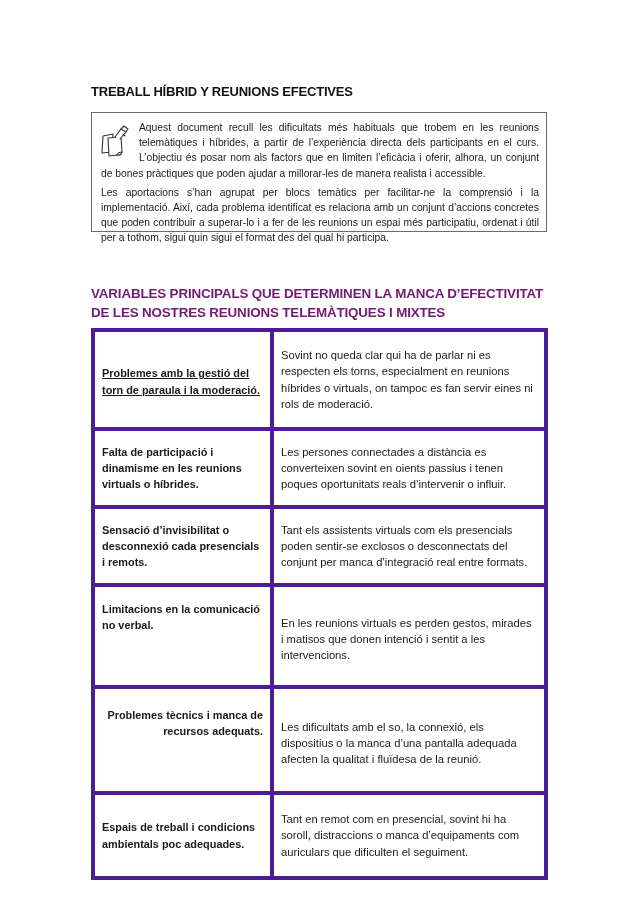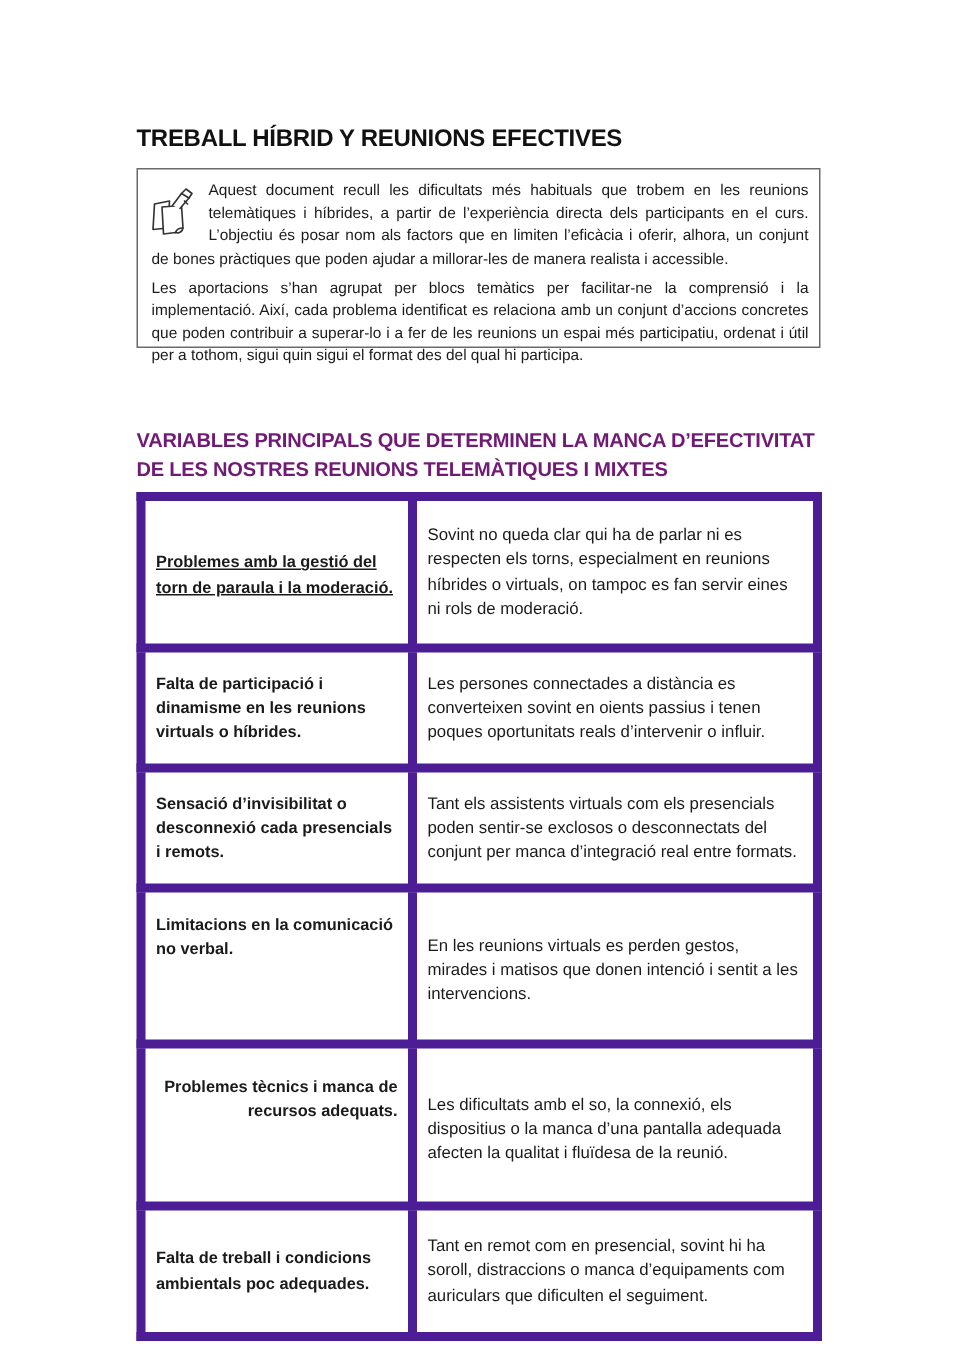--- a/index.html
+++ b/index.html
@@ -13,21 +13,21 @@
       position: relative;
       overflow: hidden;
       font-family: "Liberation Sans", "DejaVu Sans", sans-serif;
       color: #111111;
     }
     .page-title {
       position: absolute;
       left: 91px;
       top: 84px;
       margin: 0;
-      font-size: 16px;
+      font-size: 13px;
       font-weight: bold;
       letter-spacing: -0.2px;
       color: #111;
       white-space: nowrap;
     }
     .intro-box {
       position: absolute;
       left: 91px;
       top: 112px;
       width: 456px;
@@ -66,21 +66,21 @@
     }
     .variables-table {
       position: absolute;
       left: 91px;
       top: 328px;
       width: 457px;
       border-collapse: collapse;
       table-layout: fixed;
     }
     .variables-table td {
-      border: 6px solid #4c1d95;
+      border: 4px solid #4c1d95;
       vertical-align: middle;
       padding: 0 7px;
       font-size: 11.2px;
       line-height: 16.2px;
       color: #1a1a1a;
     }
     .variables-table td.col-problem {
       width: 161px;
       font-weight: bold;
       font-size: 10.9px;
@@ -141,17 +141,17 @@
     </tr>
     <tr class="row-4">
       <td class="col-problem">Limitacions en la comunicació no verbal.</td>
       <td class="col-desc">En les reunions virtuals es perden gestos, mirades i matisos que donen intenció i sentit a les intervencions.</td>
     </tr>
     <tr class="row-5">
       <td class="col-problem">Problemes tècnics i manca de recursos adequats.</td>
       <td class="col-desc">Les dificultats amb el so, la connexió, els dispositius o la manca d’una pantalla adequada afecten la qualitat i fluïdesa de la reunió.</td>
     </tr>
     <tr class="row-6">
-      <td class="col-problem">Falta de treball i condicions ambientals poc adequades.</td>
+      <td class="col-problem">Espais de treball i condicions ambientals poc adequades.</td>
       <td class="col-desc">Tant en remot com en presencial, sovint hi ha soroll, distraccions o manca d’equipaments com auriculars que dificulten el seguiment.</td>
     </tr>
   </tbody>
 </table>
 
 </body></html>

